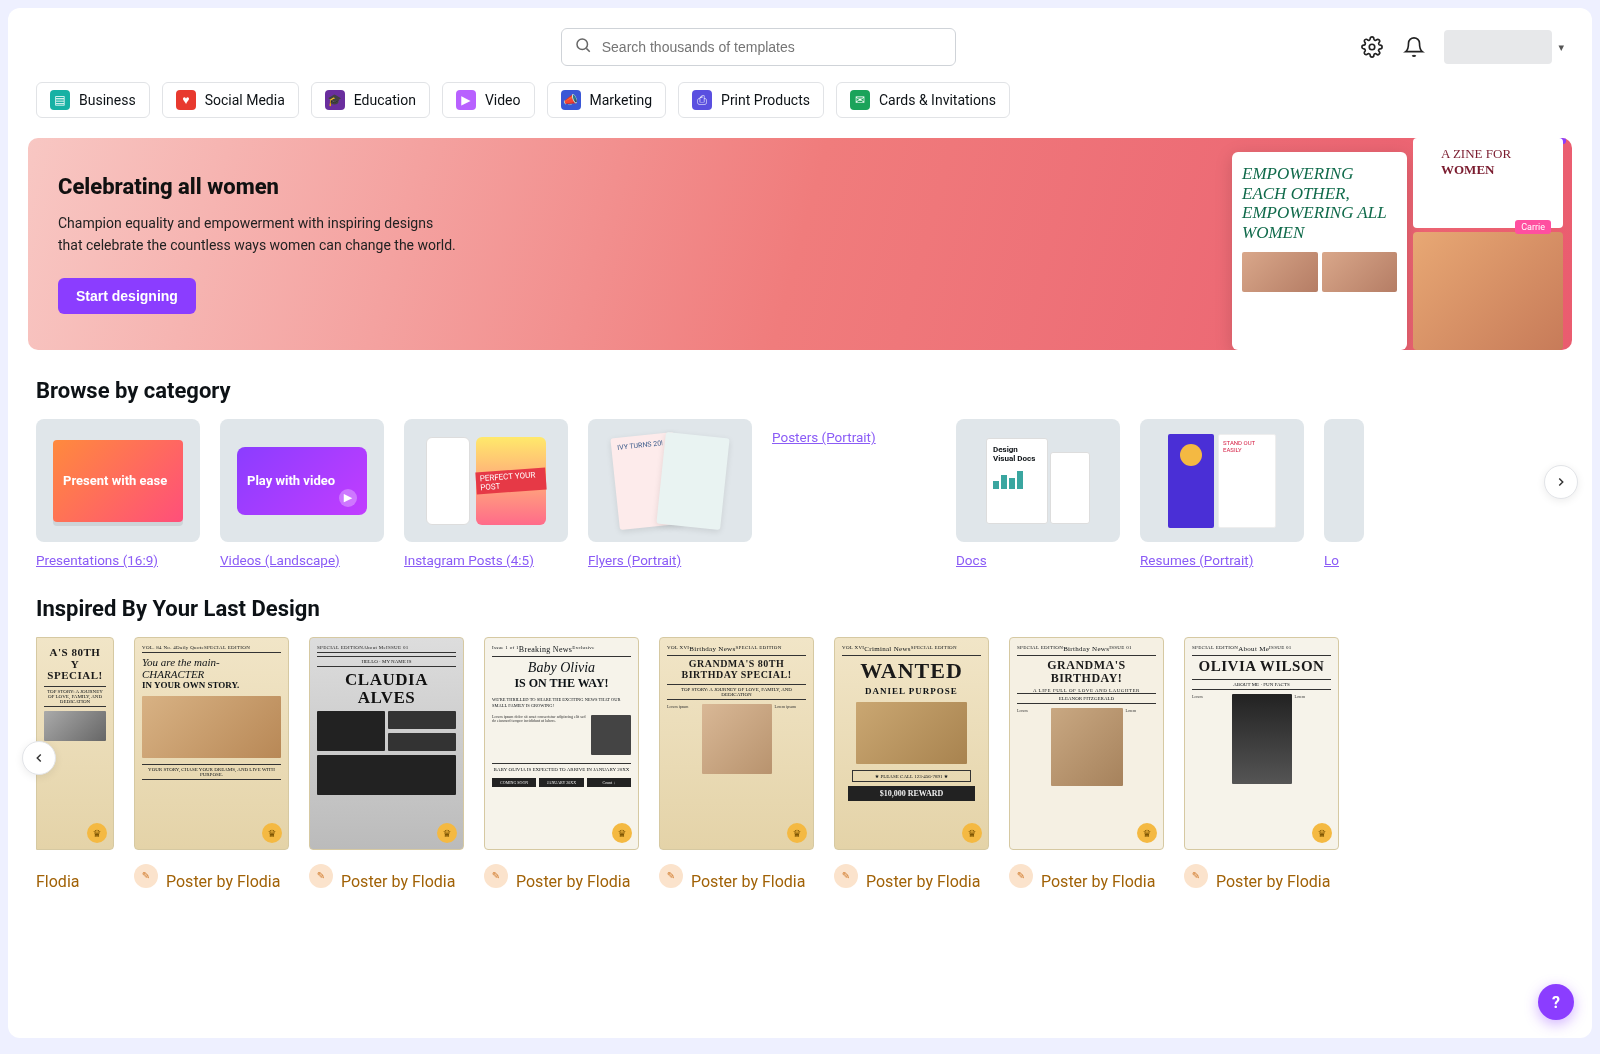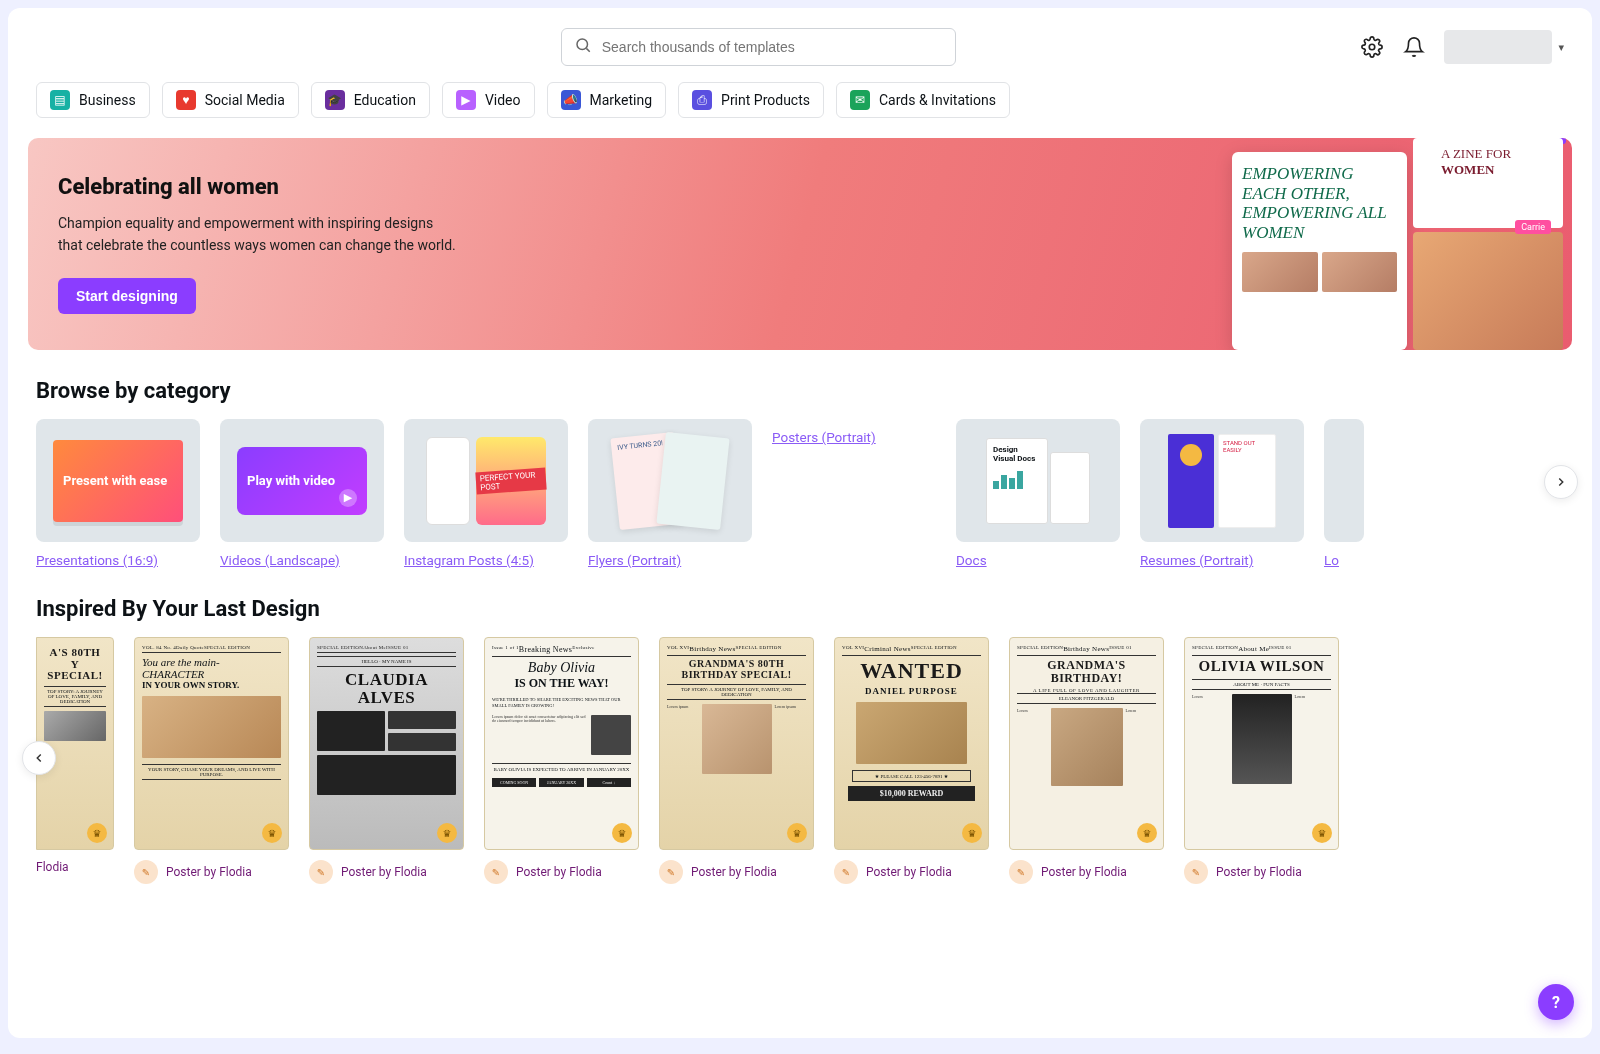--- a/index.html
+++ b/index.html
@@ -86,21 +86,21 @@
 .insp-card.first .insp-thumb { border-top-left-radius: 0; border-bottom-left-radius: 0; }
 .insp-thumb .crown { position:absolute; bottom:6px; right:6px; width:20px; height:20px; background:#f4b942; border-radius:50%; display:flex; align-items:center; justify-content:center; font-size:10px; color:#7a5200; }
 .np-top { font-size:5px; text-align:center; border-bottom:1px solid #333; padding-bottom:2px; margin-bottom:3px; letter-spacing:.3px; display:flex; }
 .np-head { font-size:15px; font-weight:900; text-align:center; line-height:1.05; letter-spacing:.5px; text-transform:uppercase; color:#1a1a1a; margin:2px 0 4px; }
 .np-sub { font-size:5px; text-align:center; border-top:1px solid #333; border-bottom:1px solid #333; padding:2px 0; margin-bottom:4px; }
 .np-body { display:flex; gap:3px; font-size:4px; line-height:1.3; color:#333; }
 .np-col { flex:1; }
 .np-img { background: linear-gradient(135deg,#aaa,#666); border-radius:1px; }
 .insp-meta { display:flex; align-items:center; gap:8px; margin-top:10px; }
 .insp-av { width:24px; height:24px; border-radius:50%; background:#fbe3cc; display:flex; align-items:center; justify-content:center; font-size:10px; color:#d17a2b; }
-.insp-by { font-size:12px; color:#701a75; }
+.insp-by { font-size:16px; color:#a16207;margin-top:12px; }
 
 
 .fab { position: absolute; bottom: 18px; right: 18px; width: 36px; height: 36px; border-radius: 50%; background:#8b3dff; color:#fff; display:flex; align-items:center; justify-content:center; font-size:16px; font-weight:700; cursor:pointer; box-shadow:0 4px 14px rgba(139,61,255,.4); }
 </style>
 </head>
 <body>
 
 <div class="app">
 
   <div class="header">

